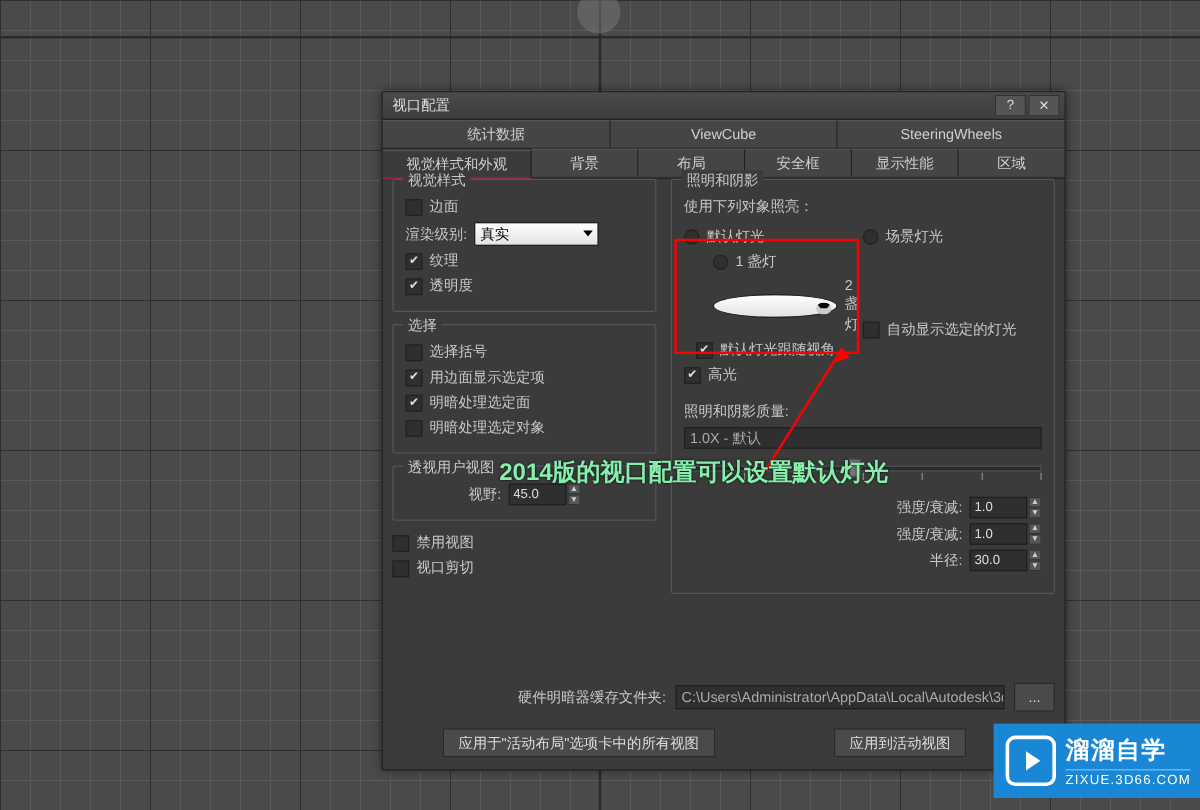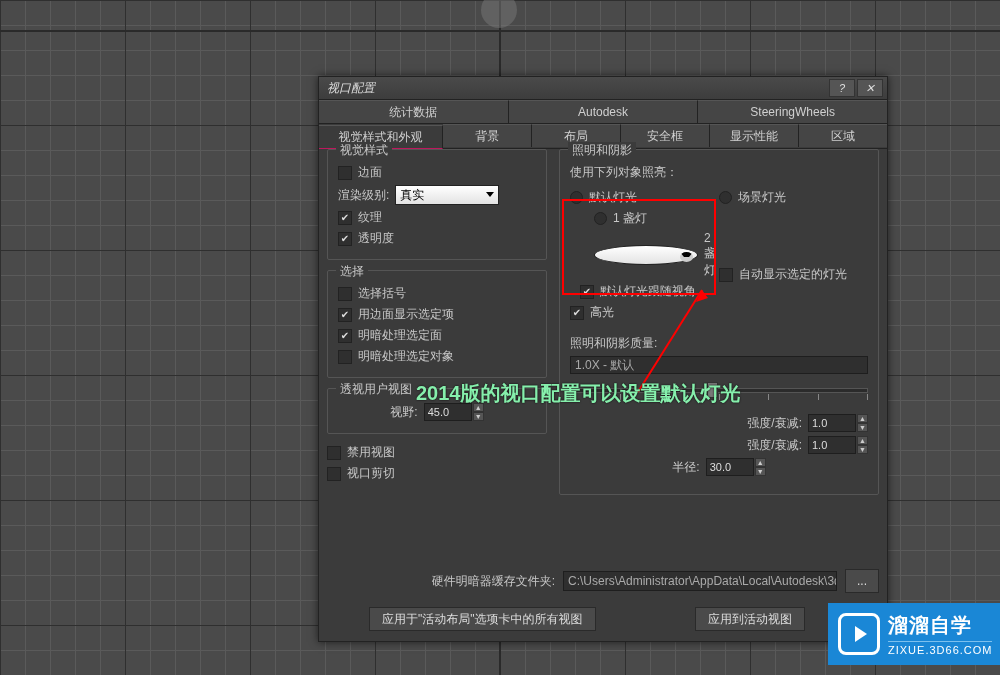--- a/index.html
+++ b/index.html
@@ -13,21 +13,21 @@
   .grid-major{position:absolute;inset:0;
     background-image:
       linear-gradient(to right,#2f2f2f 1px,transparent 1px),
       linear-gradient(to bottom,#2f2f2f 1px,transparent 1px);
     background-size:125px 125px;}
   .vp-split-v{position:absolute;left:499px;top:0;bottom:0;width:2px;background:#2a2a2a;}
   .vp-split-h{position:absolute;top:30px;left:0;right:0;height:2px;background:#2a2a2a;}
   .vp-gizmo{position:absolute;left:481px;top:-8px;width:36px;height:36px;border-radius:50%;background:#777;opacity:.5}
   
   .dlg{position:absolute;left:318px;top:76px;width:568px;height:564px;background:#3b3b3b;border:1px solid #222;box-shadow:0 0 8px rgba(0,0,0,.6);}
-  .titlebar{height:22px;background:linear-gradient(#4a4a4a,#3d3d3d);border-bottom:1px solid #222;display:flex;align-items:center;padding:0 4px 0 8px;font-style:italic;}
+  .titlebar{height:22px;background:linear-gradient(#4a4a4a,#3d3d3d);border-bottom:1px solid #222;display:flex;align-items:center;padding:0 4px 0 8px;}
   .titlebar .t{flex:1;color:#ddd;}
   .tbtn{width:24px;height:16px;margin-left:2px;background:#555;border:1px solid #333;color:#ddd;display:flex;align-items:center;justify-content:center;font-size:11px;cursor:default}
   
   .tabs-row{display:flex;border-bottom:1px solid #222;}
   .tab{flex:1;height:22px;display:flex;align-items:center;justify-content:center;background:#454545;border-right:1px solid #222;border-top:1px solid #555;color:#d0d0d0;cursor:default}
   .tab.active{background:#3b3b3b;border-bottom:1px solid #be185d;position:relative;top:1px}
   .tab:last-child{border-right:none}
   
   .body{position:absolute;left:8px;right:8px;top:72px;bottom:48px;}
   .col-l{position:absolute;left:0;top:0;width:220px;}
@@ -83,21 +83,21 @@
 
 <div class="dlg">
   <div class="titlebar">
     <span class="t">视口配置</span>
     <div class="tbtn">?</div>
     <div class="tbtn">✕</div>
   </div>
 
   <div class="tabs-row">
     <div class="tab">统计数据</div>
-    <div class="tab">Autodesk</div>
+    <div class="tab">ViewCube</div>
     <div class="tab">SteeringWheels</div>
   </div>
   <div class="tabs-row">
     <div class="tab active" style="flex:1.4">视觉样式和外观</div>
     <div class="tab">背景</div>
     <div class="tab">布局</div>
     <div class="tab">安全框</div>
     <div class="tab">显示性能</div>
     <div class="tab">区域</div>
   </div>
@@ -245,21 +245,21 @@
             <div class="row" style="justify-content:flex-end">
                 <label>强度/衰减:</label>
               <span class="spin">
                   <input value="1.0" style="">
                   <span class="ar">
                     <span class="a">▲</span>
                     <span class="a">▼</span>
                   </span>
                 </span>
             </div>
-            <div class="row" style="justify-content:center">
+            <div class="row" style="justify-content:flex-end">
                 <label>半径:</label>
               <span class="spin">
                   <input value="30.0" style="">
                   <span class="ar">
                     <span class="a">▲</span>
                     <span class="a">▼</span>
                   </span>
                 </span>
             </div>
           </div>

